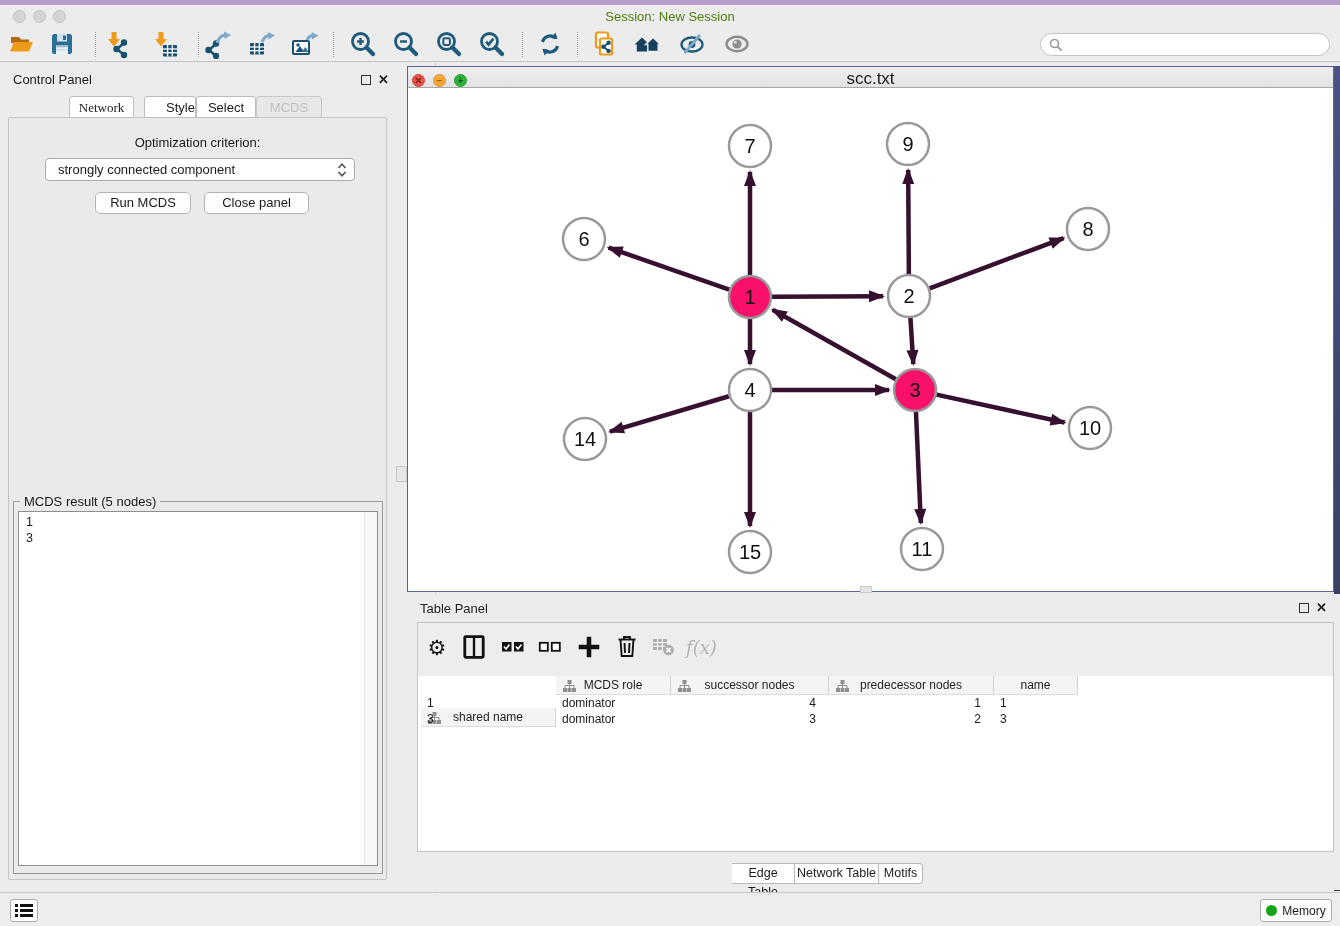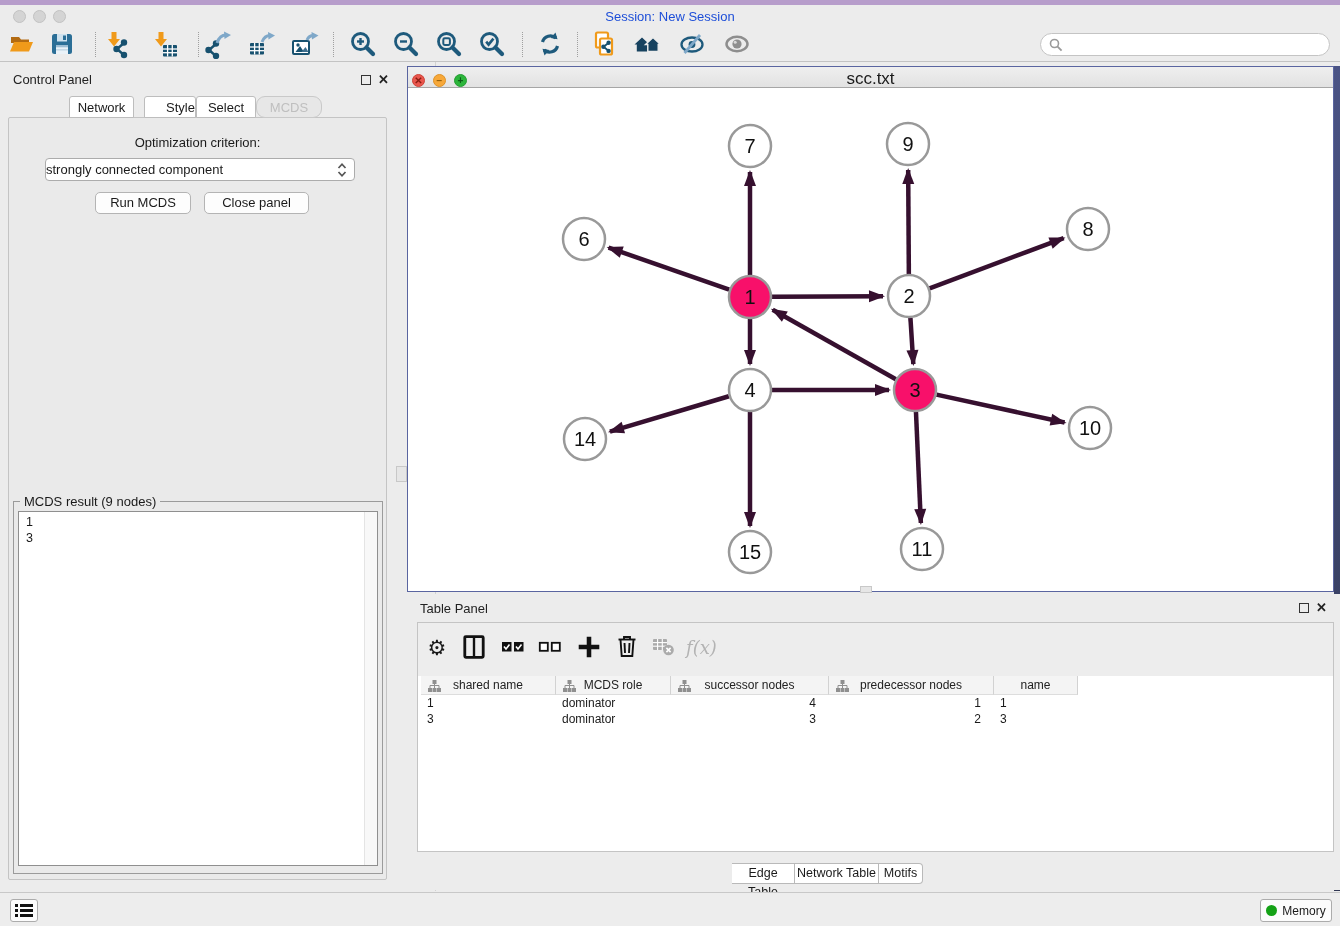--- a/index.html
+++ b/index.html
@@ -9,21 +9,21 @@
     background:#ECECEC; font-family:"Liberation Sans", sans-serif; color:#1a1a1a;
   }
   .abs { position:absolute; }
 
   
   .top-accent { left:0; top:0; width:1340px; height:5px; background:#B79DCB; }
   .titlebar { left:0; top:5px; width:1340px; height:23px; background:#ECECEC; }
   .traffic-main { left:13px; top:4px; }
   .tl-gray { display:inline-block; width:13px; height:13px; border-radius:50%;
     background:#D4D4D4; border:1px solid #C2C2C2; margin-right:7px; }
-  .win-title { left:0; top:4px; width:100%; text-align:center; font-size:13px; color:#1d4ed8; }
+  .win-title { left:0; top:4px; width:100%; text-align:center; font-size:13px; color:#4d7c0f; }
 
   
   .toolbar { left:0; top:28px; width:1340px; height:34px; background:#ECECEC;
     border-bottom:1px solid #C3C3C3; }
   .tbicon { position:absolute; top:1px; width:30px; height:30px; cursor:default; }
   .tbsep { position:absolute; top:4px; height:25px; width:0; border-left:1px dotted #9F9F9F; }
   .searchbox { position:absolute; left:1040px; top:5px; width:290px; height:23px;
     background:#fff; border:1px solid #C4C4C4; border-radius:12px; }
   .searchbox svg { position:absolute; left:8px; top:4px; }
   .searchbox input { position:absolute; left:26px; top:1px; width:256px; height:19px;
@@ -31,27 +31,27 @@
     font-family:"Liberation Sans",sans-serif; }
 
   
   .control-panel { left:0; top:62px; width:436px; height:829px; background:#ECECEC;
     border-right:1px solid #D2D2D2; }
   .panel-title { font-size:13px; color:#222; }
   .float-btn { width:10px; height:10px; border:1.5px solid #333; display:inline-block; }
   .close-btn { font-size:13px; font-weight:bold; color:#222; line-height:12px; }
   .cp-tab { position:absolute; top:0; height:22px; line-height:21px; text-align:center;
     font-size:13px; background:#fff; border:1px solid #BDBDBD; border-radius:3px 3px 0 0; z-index:2; }
-  .cp-tab.selected { background:#E7E7E7; color:#BFBFBF; border-color:#C9C9C9; border-radius:9px; }
+  .cp-tab.selected { background:#E7E7E7; color:#BFBFBF; border-color:#C9C9C9; border-radius:3px; }
   .cp-box { left:8px; top:55px; width:379px; height:763px; border:1px solid #C4C4C4;
     background:#EAEAEA; border-radius:2px; }
   .opt-label { left:0; top:17px; width:100%; text-align:center; font-size:13px; }
   .opt-select { left:36px; top:40px; width:310px; height:23px; background:#fff;
     border:1px solid #ACACAC; border-radius:4px; font-size:13px; line-height:21px;
-    padding-left:0; cursor:default; }
+    padding-left:12px; cursor:default; }
   .opt-select svg { position:absolute; right:7px; top:3px; }
   .btn { position:absolute; top:74px; height:22px; background:#FDFDFD; border:1px solid #B4B4B4;
     border-radius:5px; font-size:13px; text-align:center; line-height:20px; cursor:default; }
   .result-group { left:4px; top:383px; width:370px; height:373px; border:1px solid #9B9B9B; }
   .result-legend { position:absolute; top:-8px; left:6px; background:#EAEAEA; padding:0 4px;
     font-size:13px; }
   .result-area { position:absolute; left:4px; top:9px; right:4px; bottom:7px; background:#fff;
     border:1px solid #8F8F8F; font-size:12.5px; line-height:16px; padding:2px 7px; white-space:pre; }
   .result-scroll { position:absolute; right:0; top:0; bottom:0; width:13px; background:#F8F8F8;
     border-left:1px solid #E4E4E4; }
@@ -262,40 +262,40 @@
     <input type="text" placeholder="" style="">
   </div>
 </div>
 
 <div class="abs control-panel">
   <div class="abs panel-title" style="left:13px;top:10px">Control Panel</div>
   <span class="abs float-btn" style="left:361px;top:13px"></span>
   <span class="abs close-btn" style="left:378px;top:12px">✕</span>
 
   <div class="abs" id="cp-tabs" style="left:0;top:34px;width:396px;height:22px">
-      <div class="cp-tab" style="left: 69px; width: 65px;">Network</div>
+      <div class="cp-tab" style="left: 69px; width: 65px; font-family: Liberation Serif, serif;">Network</div>
       <div class="cp-tab" style="left: 144px; width: 52px; padding-left: 21px;">Style</div>
       <div class="cp-tab" style="left: 196px; width: 60px;">Select</div>
       <div class="cp-tab selected" style="left: 256px; width: 66px;">MCDS</div>
     </div>
 
   <div class="abs cp-box">
     <div class="abs opt-label">Optimization criterion:</div>
     <div class="abs opt-select">
       <span>strongly connected component</span>
       <svg width="10" height="16" viewBox="0 0 10 16">
           <path d="M1.5 6 L5 2.2 L8.5 6" fill="none" stroke="#555" stroke-width="1.7"></path>
           <path d="M1.5 10 L5 13.8 L8.5 10" fill="none" stroke="#555" stroke-width="1.7"></path>
         </svg>
     </div>
     <div class="btn" style="left:86px;width:96px">Run MCDS</div>
     <div class="btn" style="left:195px;width:105px">Close panel</div>
 
     <div class="abs result-group">
-      <div class="result-legend">MCDS result (9 nodes)</div>
+      <div class="result-legend">MCDS result (5 nodes)</div>
       <div class="result-area" id="result-area">1
 3</div>
       <div class="result-scroll" style="right:5px;top:10px;bottom:8px"></div>
     </div>
   </div>
 </div>
 
 <div class="abs network-window">
   <div class="nw-titlebar">
     <div class="traffic-nw">
@@ -429,21 +429,21 @@
               <line x1="2" y1="12.2" x2="16" y2="12.2"></line>
               <line x1="6.6" y1="5" x2="6.6" y2="16"></line>
               <line x1="11.3" y1="5" x2="11.3" y2="16"></line>
             </g>
             <circle cx="17.5" cy="16" r="5.3" fill="#ABABAB"></circle>
             <path d="M15.4 13.9 l4.2 4.2 M19.6 13.9 l-4.2 4.2" stroke="#fff" stroke-width="1.6"></path>
           </svg></span>
       <span class="tp-icon fx-glyph" style="left:268px">f(x)</span>
     </div>
     <div class="tbl-header" id="tbl-header">
-        <div class="th" style="width: 135px;"><svg width="13" height="12" viewBox="0 0 13 12">
+        <div class="th" style="width: 135px; margin-top: 32px;"><svg width="13" height="12" viewBox="0 0 13 12">
             <g fill="#8F8F8F" stroke="#8F8F8F">
               <rect x="5" y="0.5" width="3" height="3"></rect>
               <path d="M6.5 3.5 v2 M2 8 V5.5 h9 V8 M6.5 5.5 V8" fill="none" stroke-width="1"></path>
               <rect x="0.5" y="8.5" width="3" height="3"></rect>
               <rect x="5" y="8.5" width="3" height="3"></rect>
               <rect x="9.5" y="8.5" width="3" height="3"></rect>
             </g>
           </svg><span>shared name</span></div>
         <div class="th" style="width: 115px;"><svg width="13" height="12" viewBox="0 0 13 12">
             <g fill="#8F8F8F" stroke="#8F8F8F">

